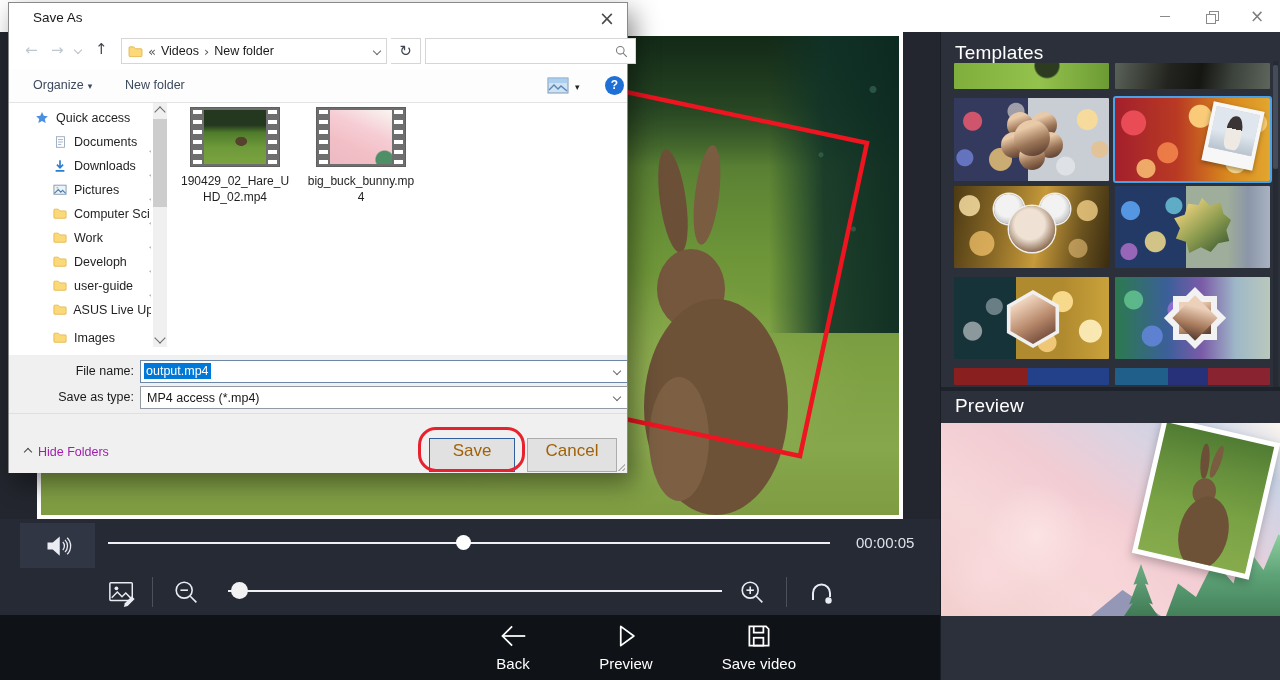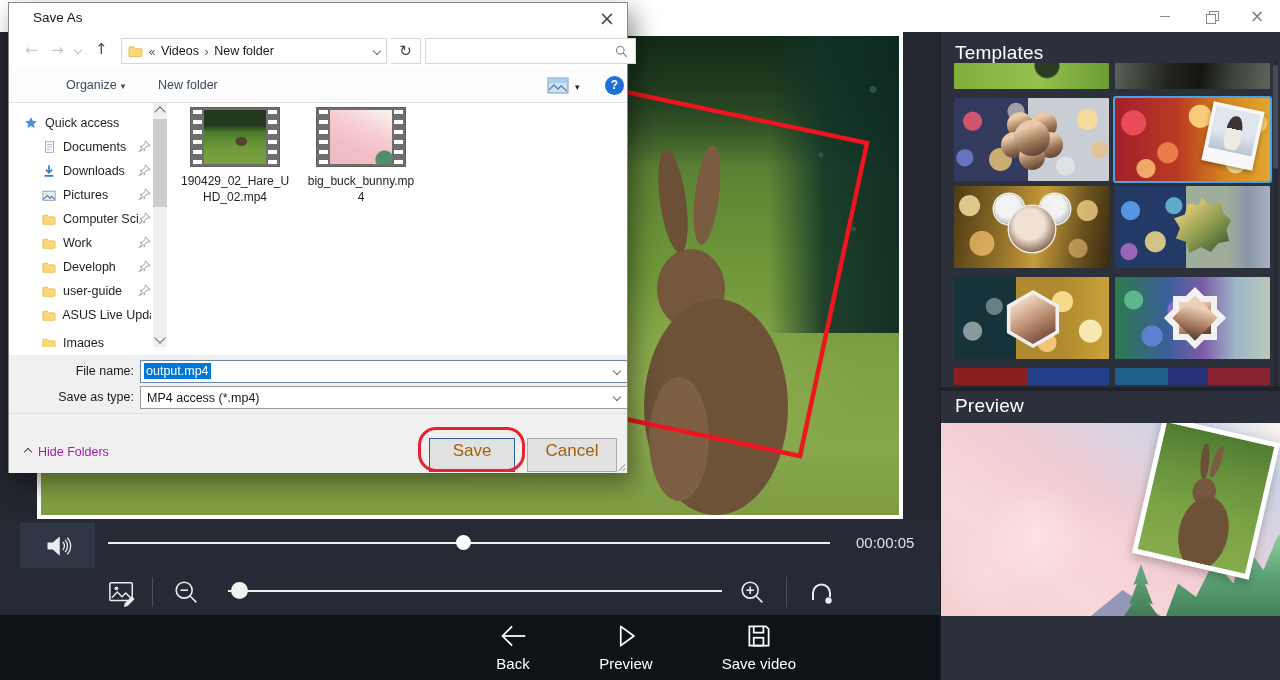--- a/index.html
+++ b/index.html
@@ -176,29 +176,29 @@
   #addr-box { position:absolute; left:112px; top:5px; width:266px; height:26px; border:1px solid #d6d6d6; background:#fff; display:flex; align-items:center; padding:0 6px; gap:5px; }
   #addr-box .crumb-sep { color:#555; font-family:"DejaVu Sans",sans-serif; font-size:13px; }
   #addr-chev { margin-left:auto; }
   #refresh-box { position:absolute; left:382px; top:5px; width:30px; height:26px; border:1px solid #d6d6d6; border-left:none; background:#fff; text-align:center; }
   #refresh-box span { font-family:"DejaVu Sans",sans-serif; font-size:15px; color:#3f4650; line-height:24px; }
   #search-box { position:absolute; left:416px; top:5px; width:211px; height:26px; border:1px solid #d6d6d6; background:#fff; }
   #search-input { position:absolute; left:8px; top:1px; width:170px; height:22px; border:none; outline:none; font-size:12.5px; color:#444; font-family:inherit; }
   #search-input::placeholder { color:#9a9a9a; }
   #search-mag { position:absolute; right:7px; top:6px; }
   #dlg-toolbar { position:absolute; left:0; top:66px; width:100%; height:34px; background:#fdfdfd; border-bottom:1px solid #e3e3e3; }
-  .tb-item { position:absolute; top:9px; font-size:12.5px; color:#3c4a5c;margin-left:33px; }
+  .tb-item { position:absolute; top:9px; font-size:12.5px; color:#3c4a5c; }
   #tb-organize { left:24px; } #tb-newfolder { left:116px; }
   .caret { font-family:"DejaVu Sans",sans-serif; font-size:9px; color:#3c4a5c; margin-left:4px; }
   #tb-viewicon { position:absolute; left:538px; top:8px; }
   #tb-viewcaret { position:absolute; left:566px; top:13px; font-size:9px; color:#222; font-family:"DejaVu Sans",sans-serif; }
   #tb-help { position:absolute; left:596px; top:7px; width:19px; height:19px; border-radius:50%; background:#1e6fd6; color:#fff; font-size:12px; font-weight:bold; text-align:center; line-height:19px; }
   #dlg-body { position:absolute; left:0; top:100px; width:100%; height:252px; background:#fff; }
   #dlg-sidebar { position:absolute; left:0; top:0; width:142px; height:244px; overflow:hidden; }
-  .sb-row { position:absolute; left:4px; width:142px; height:24px; display:flex; align-items:center; }
+  .sb-row { position:absolute; left:15px; width:142px; height:24px; display:flex; align-items:flex-start; }
   .sb-row .ic { width:16px; display:flex; justify-content:center; margin-right:6px; }
   .sb-label { font-size:12.5px; color:#1f1f1f; white-space:nowrap; overflow:hidden; max-width:88px; }
   .sb-pin { position:absolute; right:4px; top:5px; }
   #dlg-scrollbar { position:absolute; left:144px; top:0; width:14px; height:244px; background:#f0f0f0; }
   #dlg-scroll-thumb { position:absolute; left:0; top:16px; width:14px; height:88px; background:#cdcdcd; }
   .scroll-arrow { position:absolute; left:3px; width:8px; height:8px; }
   #dlg-files { position:absolute; left:168px; top:4px; display:flex; gap:10px; }
   .file-item { width:116px; display:flex; flex-direction:column; align-items:center; }
   .film { position:relative; width:90px; height:60px; background:#6e6e6e; border:1px solid #5f5f5f; }
   .film::before,.film::after { content:""; position:absolute; top:2px; bottom:2px; width:9px;

